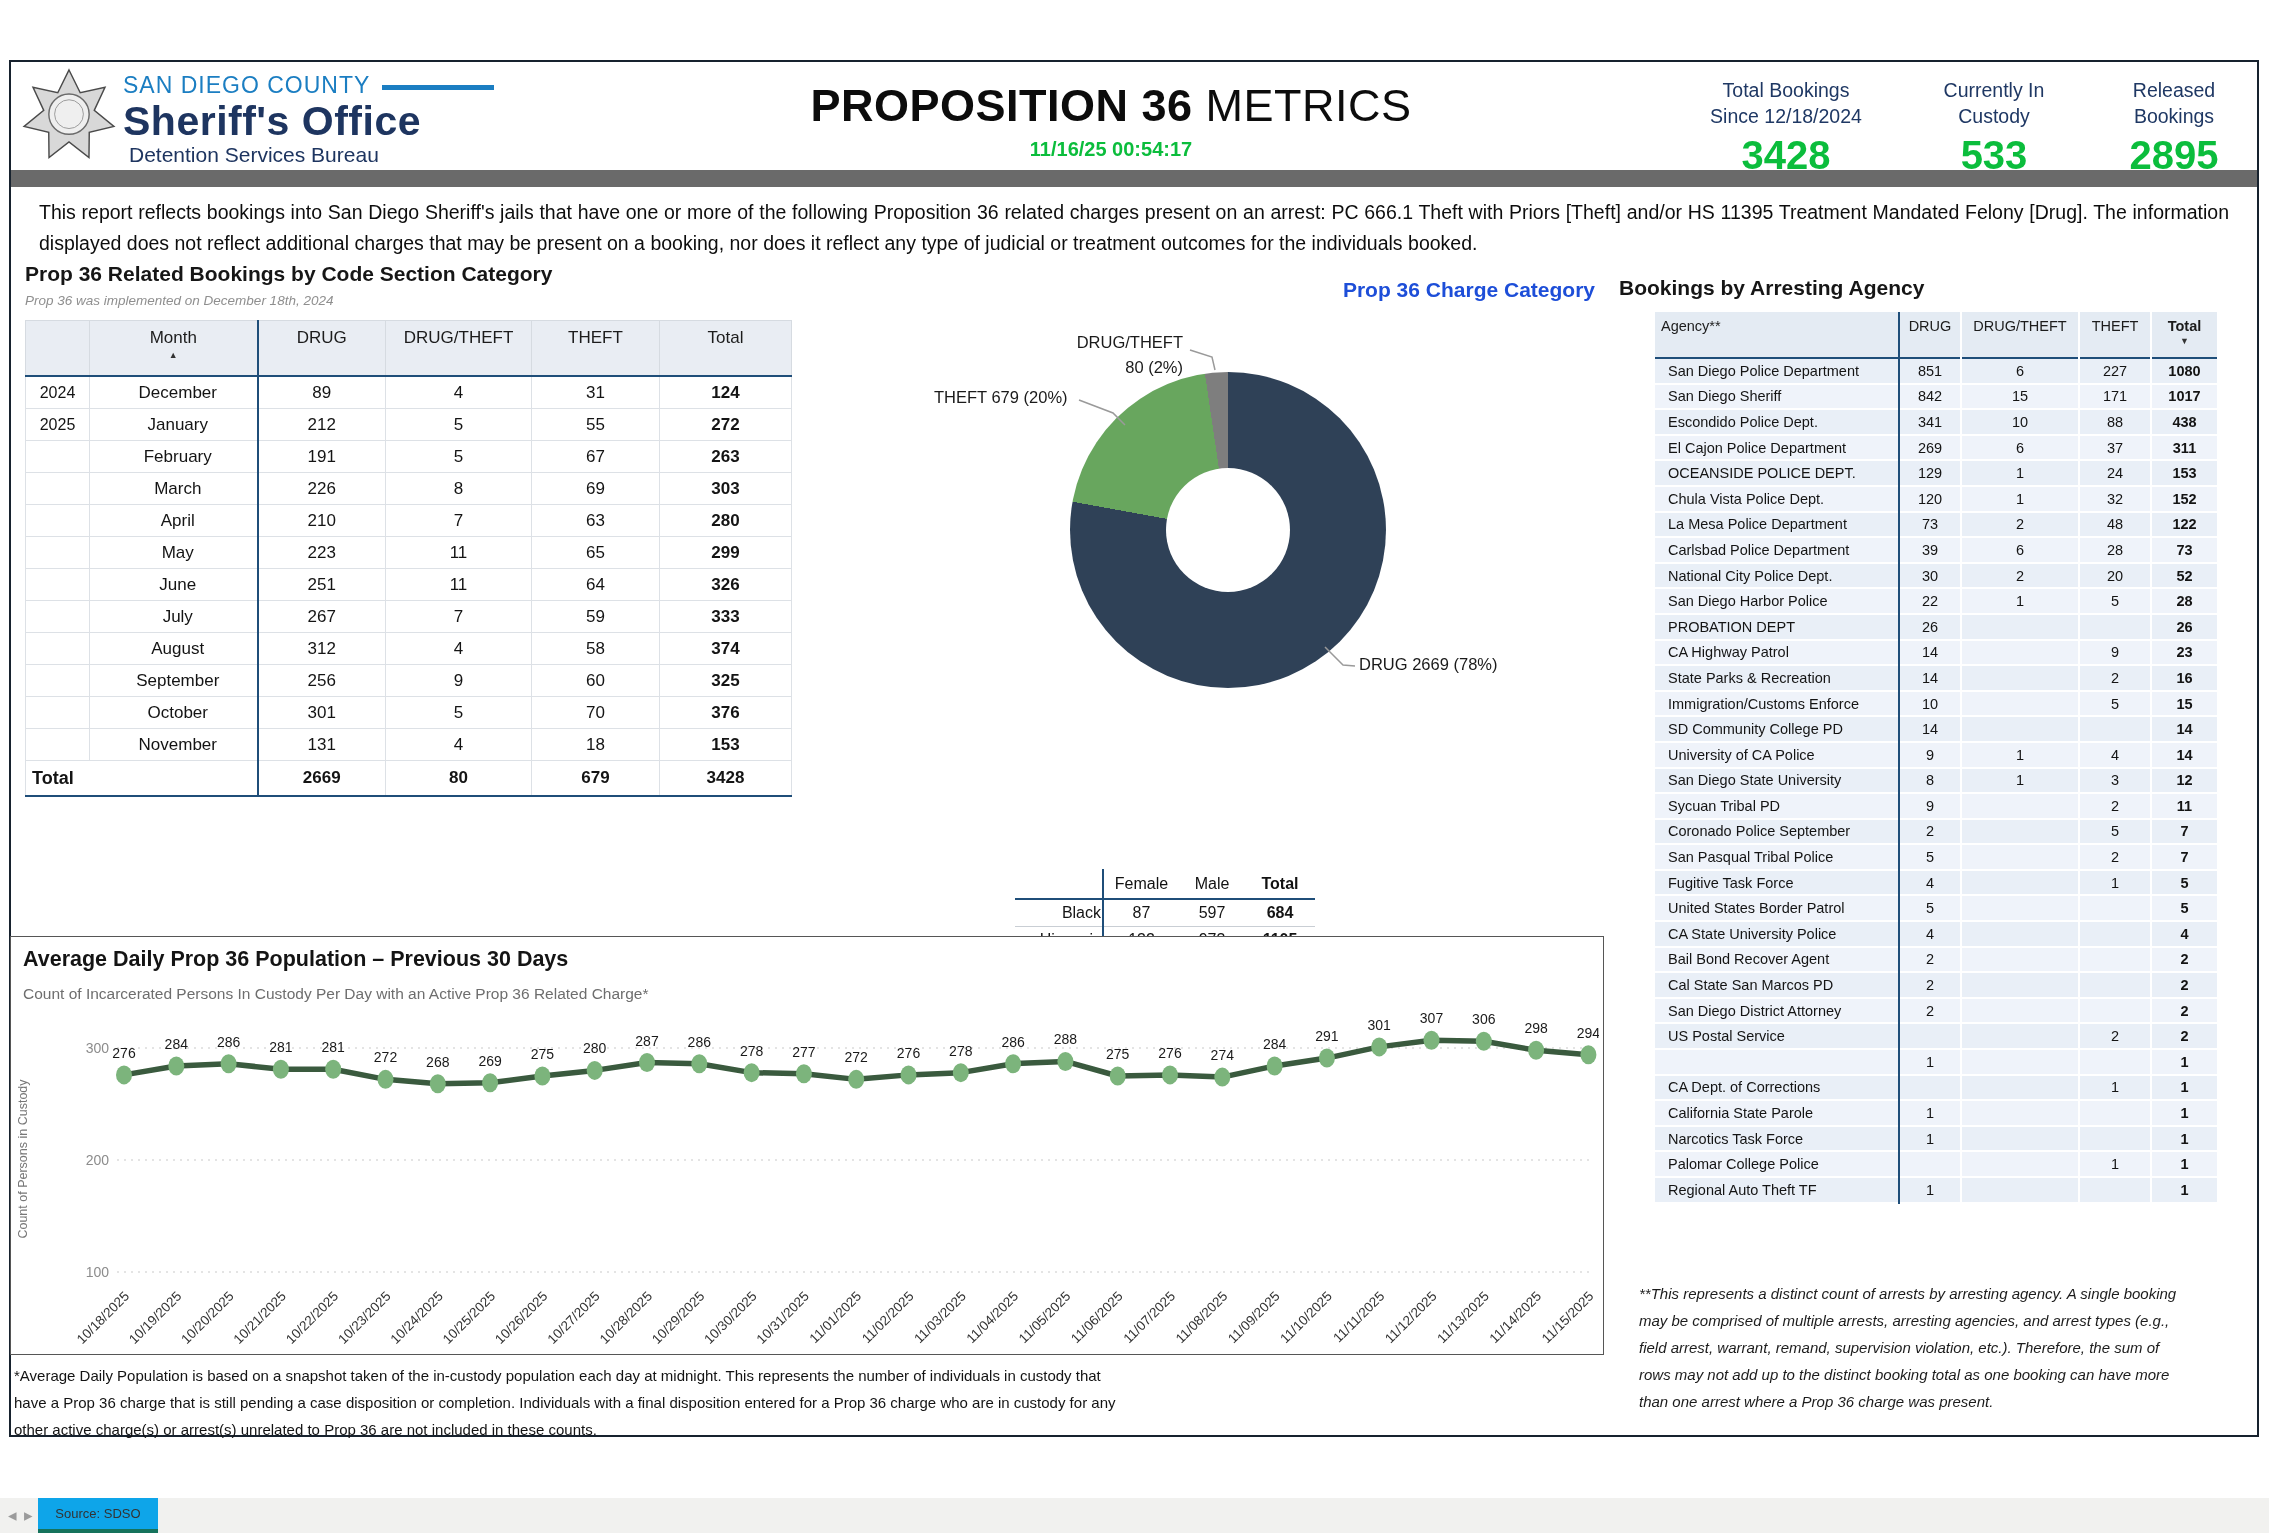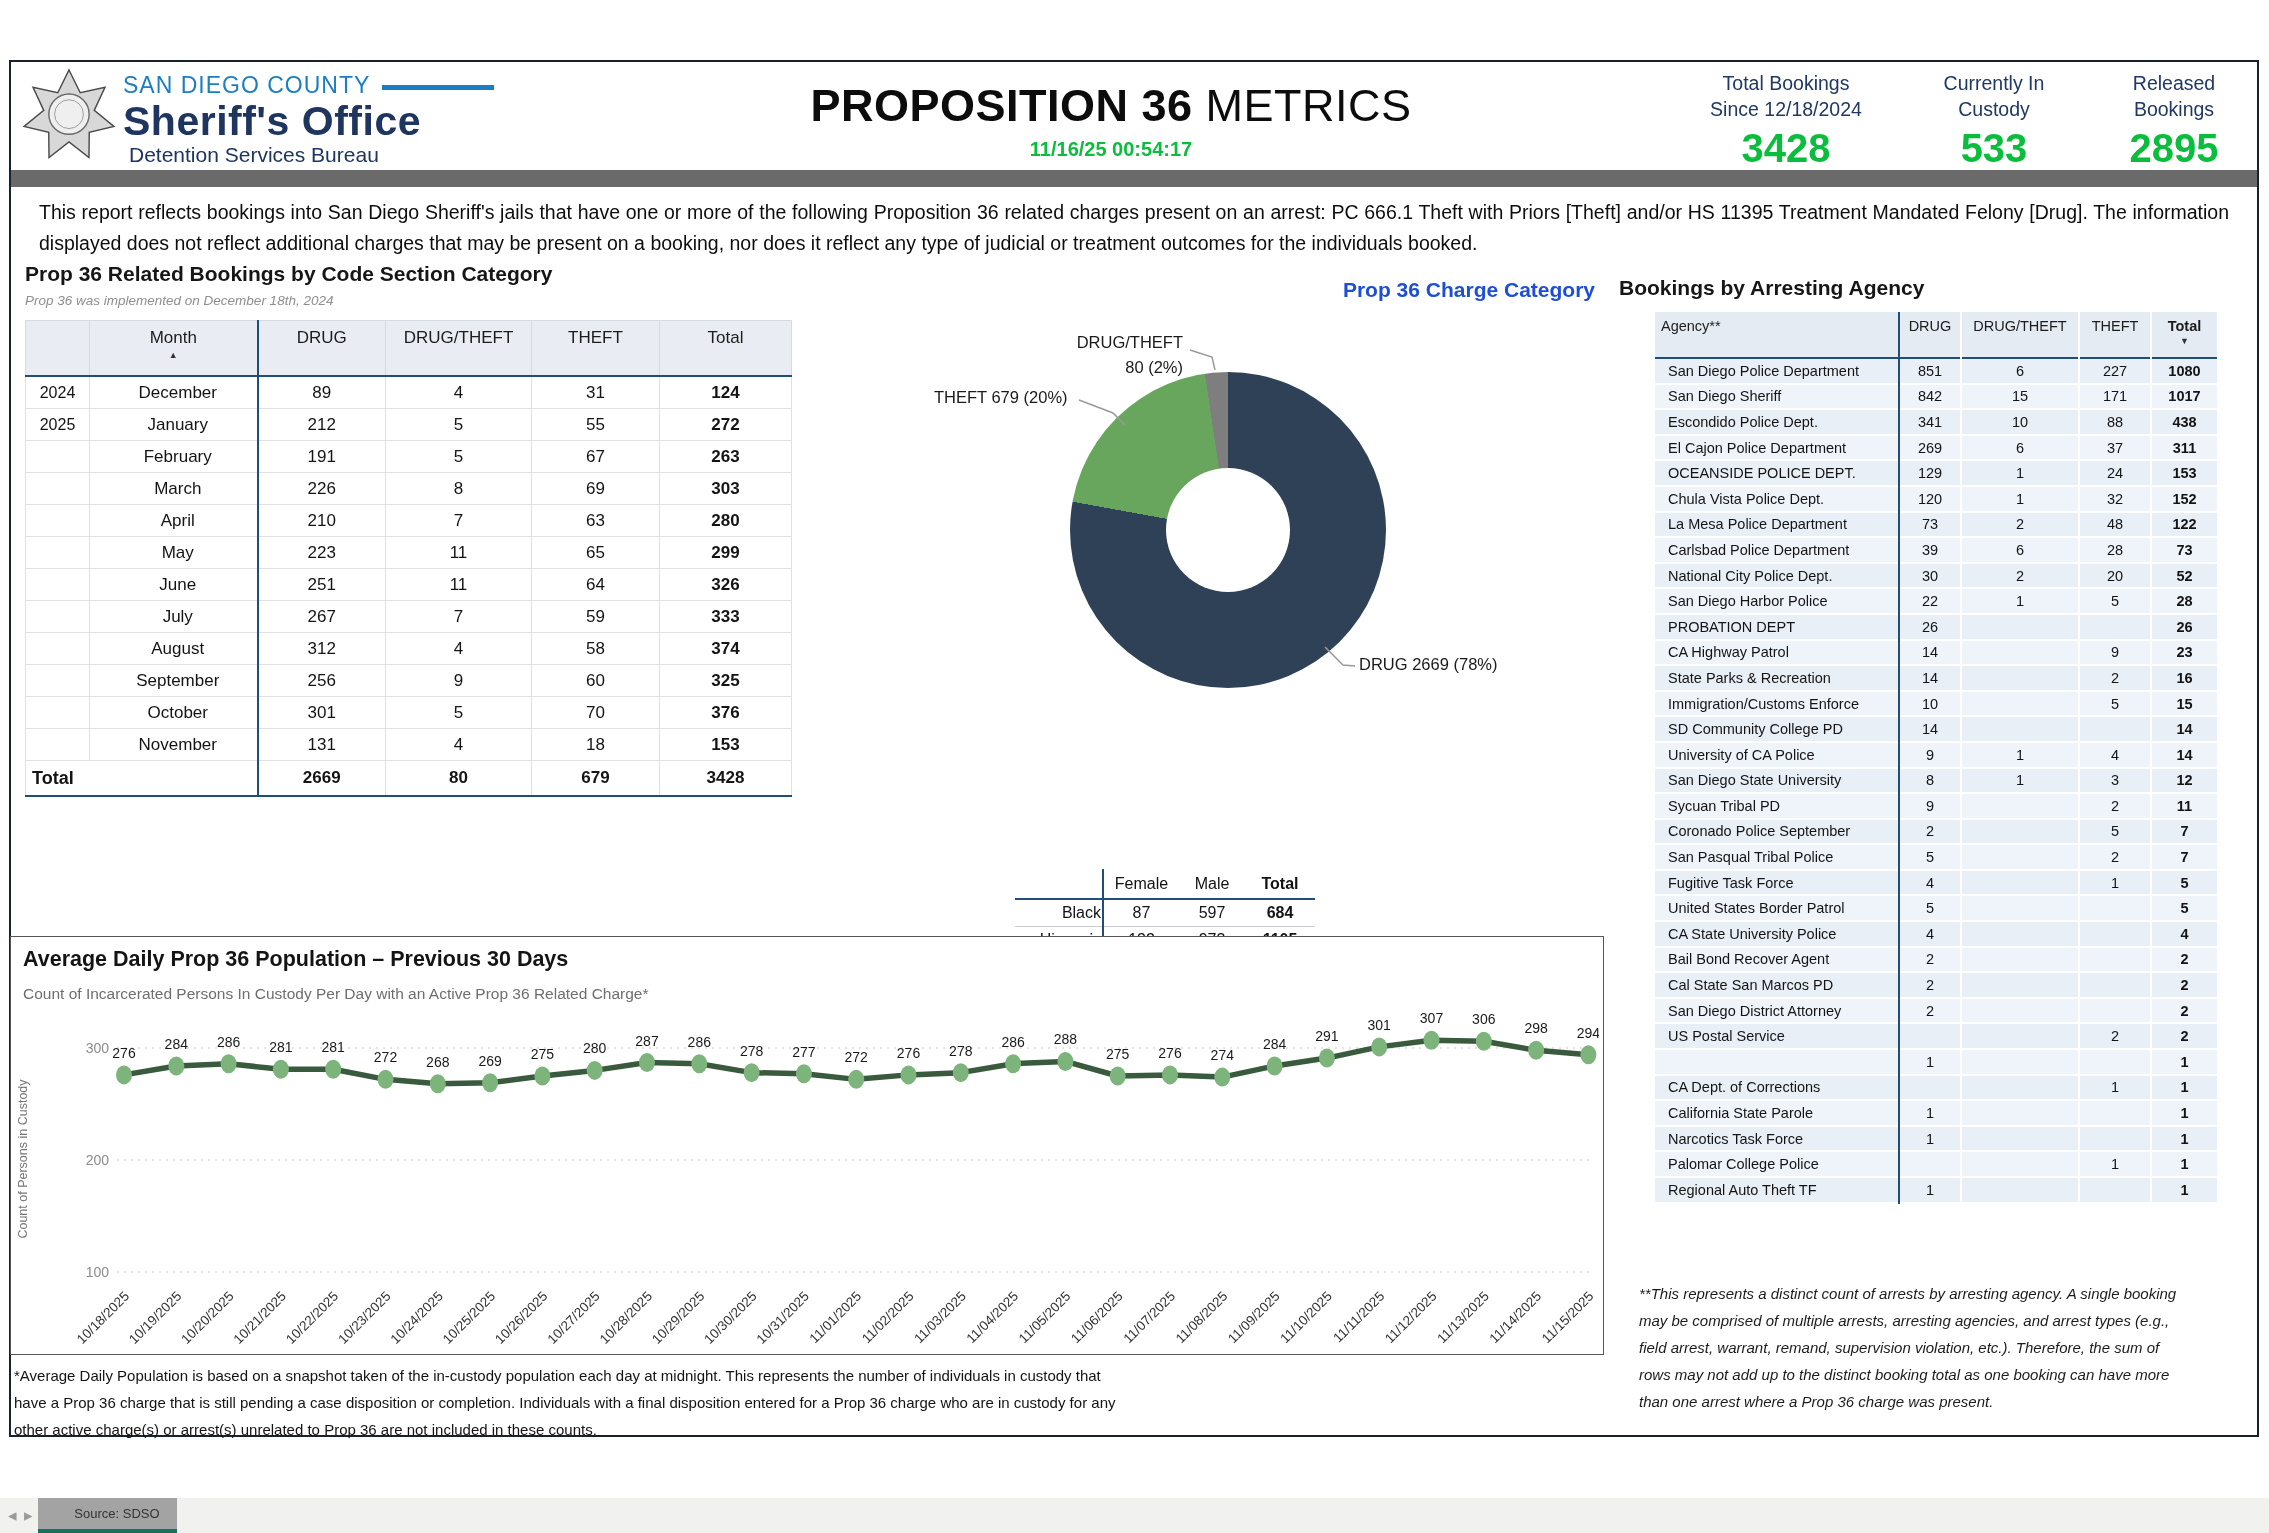--- a/index.html
+++ b/index.html
@@ -16,21 +16,21 @@
   .agency-block{left:112px;top:10px;}
   .agency-l1{font-size:23px;letter-spacing:1px;color:#1b7ec2;font-weight:500;white-space:nowrap;}
   .agency-dash{display:inline-block;width:112px;height:5px;background:#1b7ec2;margin-left:12px;margin-bottom:3px;}
   .agency-l2{font-size:41px;font-weight:700;color:#1e3560;line-height:44px;letter-spacing:.5px;}
   .agency-l3{font-size:21px;color:#1e3560;font-weight:500;padding-left:6px;}
   .title-block{left:560px;top:18px;width:1080px;text-align:center;}
   .title-line{font-size:45px;letter-spacing:.5px;white-space:nowrap;color:#0c0c0c;}
   .title-bold{font-weight:800;}
   .title-light{font-weight:300;}
   .timestamp{margin-top:6px;font-size:20px;font-weight:700;color:#0bbd3c;}
-  .kpi{top:8px;width:230px;text-align:center;}
+  .kpi{top:15px;width:230px;text-align:center;}
   .kpi-label{font-size:19.5px;color:#1f3864;line-height:26px;}
   .kpi-value{font-size:40px;font-weight:700;color:#0bbd3c;margin-top:4px;}
 
   .gray-bar{left:0;top:108px;width:100%;height:17px;background:#6a6a6a;}
   .intro{left:0;top:125px;width:2190px;padding:10px 28px 0;font-size:19.5px;line-height:31px;color:#0d0d0d;text-align:justify;}
 
   
   .sec-title{font-size:21px;font-weight:600;color:#161616;white-space:nowrap;}
   .sec-sub{font-size:13.5px;font-style:italic;color:#8f8f8f;margin-top:7px;}
 
@@ -95,23 +95,23 @@
   .chart-panel{left:-1px;top:874px;width:1592px;height:417px;border:1px solid #565656;background:#fff;}
   .chart-title{left:12px;top:10px;font-size:21.5px;font-weight:600;color:#141414;}
   .chart-sub{left:12px;top:48px;font-size:15.5px;color:#6e6e6e;}
   .chart-svg{left:2px;top:72px;}
 
   .foot-left{left:3px;top:1300px;width:1104px;font-size:15px;line-height:27px;color:#131313;}
 
   
   .tabbar{position:absolute;left:0;top:1498px;width:2269px;height:35px;background:#f1f1ef;}
   .tab-nav{position:absolute;top:7px;font-size:17px;color:#9b9b9b;cursor:pointer;}
-  .tab{position:absolute;left:38px;top:0;width:120px;height:31px;background:#a3a3a3;
+  .tab{position:absolute;left:38px;top:0;width:120px;height:31px;background:#0ea5e9;
        border-bottom:4px solid #15735c;text-align:center;font-size:13px;color:#333;
-       line-height:31px;cursor:pointer;padding-left:19px;}
+       line-height:31px;cursor:pointer;}
 </style>
 </head>
 <body>
 
 <div class="report">
 
   <svg class="abs logo-star" viewBox="0 0 100 104">
     <polygon points="50,2 61.7,25.7 87.5,20.1 76.3,44 96.8,60.7 71.1,66.8 70.8,93.2 50,77 29.2,93.2 28.9,66.8 3.2,60.7 23.7,44 12.5,20.1 38.3,25.7" fill="#d8d8d8" stroke="#4a4a4a" stroke-width="1.5"></polygon>
     <circle cx="50" cy="48" r="21" fill="#efefef" stroke="#6a6a6a" stroke-width="1.5"></circle>
     <circle cx="50" cy="48" r="15" fill="none" stroke="#9a9a9a" stroke-width="1"></circle>

